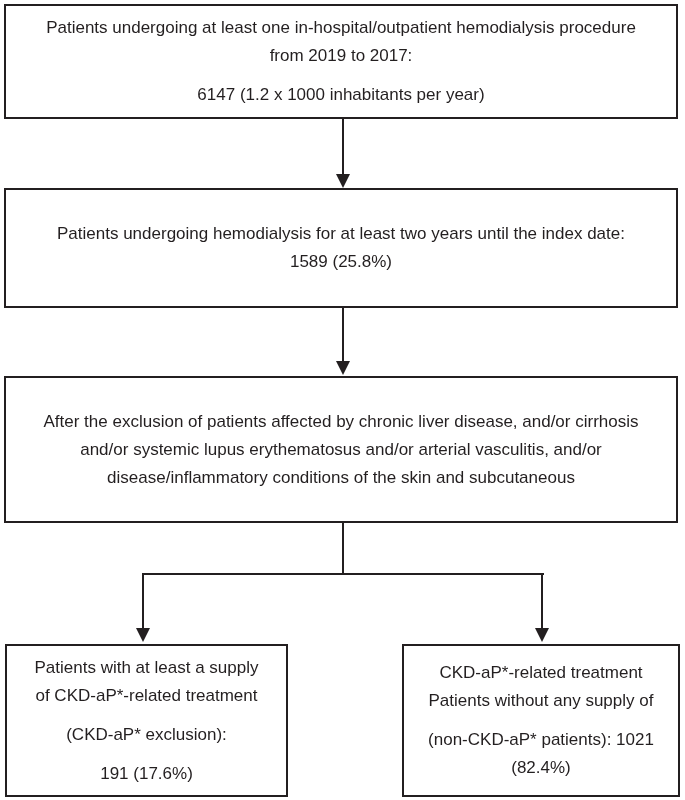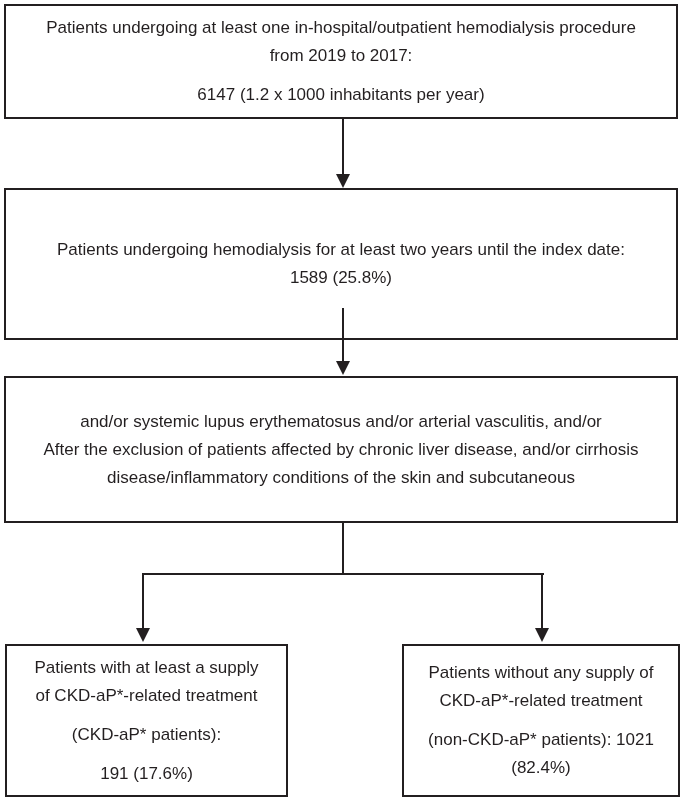--- a/index.html
+++ b/index.html
@@ -28,21 +28,21 @@
     font-size: 17px;
     line-height: 28px;
   }
   .box .line {
     white-space: nowrap;
   }
   .box .spacer {
     height: 11px;
   }
   .box-1 { left: 4px;   top: 4px;   width: 674px; height: 115px; }
-  .box-2 { left: 4px;   top: 188px; width: 674px; height: 152px; }
+  .box-2 { left: 4px;   top: 188px; width: 674px; height: 120px; }
   .box-3 { left: 4px;   top: 376px; width: 674px; height: 147px; }
   .box-4 { left: 5px;   top: 644px; width: 283px; height: 153px; }
   .box-5 { left: 402px; top: 644px; width: 278px; height: 153px; }
 
   .vline {
     position: absolute;
     width: 2px;
     background: #231f20;
   }
   .hline {
@@ -90,42 +90,42 @@
 
   <div class="box box-2">
     <div class="line">Patients undergoing hemodialysis for at least two years until the index date:</div>
     <div class="line">1589 (25.8%)</div>
   </div>
 
   <div class="vline a2-line"></div>
   <div class="arrowhead a2-head"></div>
 
   <div class="box box-3">
+    <div class="line">After the exclusion of patients affected by chronic liver disease, and/or cirrhosis</div>
     <div class="line">and/or systemic lupus erythematosus and/or arterial vasculitis, and/or</div>
-    <div class="line">After the exclusion of patients affected by chronic liver disease, and/or cirrhosis</div>
     <div class="line">disease/inflammatory conditions of the skin and subcutaneous</div>
   </div>
 
   <div class="vline split-stem"></div>
   <div class="hline split-cross"></div>
   <div class="vline split-left-line"></div>
   <div class="arrowhead split-left-head"></div>
   <div class="vline split-right-line"></div>
   <div class="arrowhead split-right-head"></div>
 
   <div class="box box-4">
     <div class="line">Patients with at least a supply</div>
     <div class="line">of CKD-aP*-related treatment</div>
     <div class="spacer"></div>
-    <div class="line">(CKD-aP* patients):</div>
+    <div class="line">(CKD-aP* exclusion):</div>
     <div class="spacer"></div>
     <div class="line">191 (17.6%)</div>
   </div>
 
   <div class="box box-5">
+    <div class="line">CKD-aP*-related treatment</div>
     <div class="line">Patients without any supply of</div>
-    <div class="line">CKD-aP*-related treatment</div>
     <div class="spacer"></div>
     <div class="line">(non-CKD-aP* patients): 1021</div>
     <div class="line">(82.4%)</div>
   </div>
 
 </div>
 
 </body></html>

